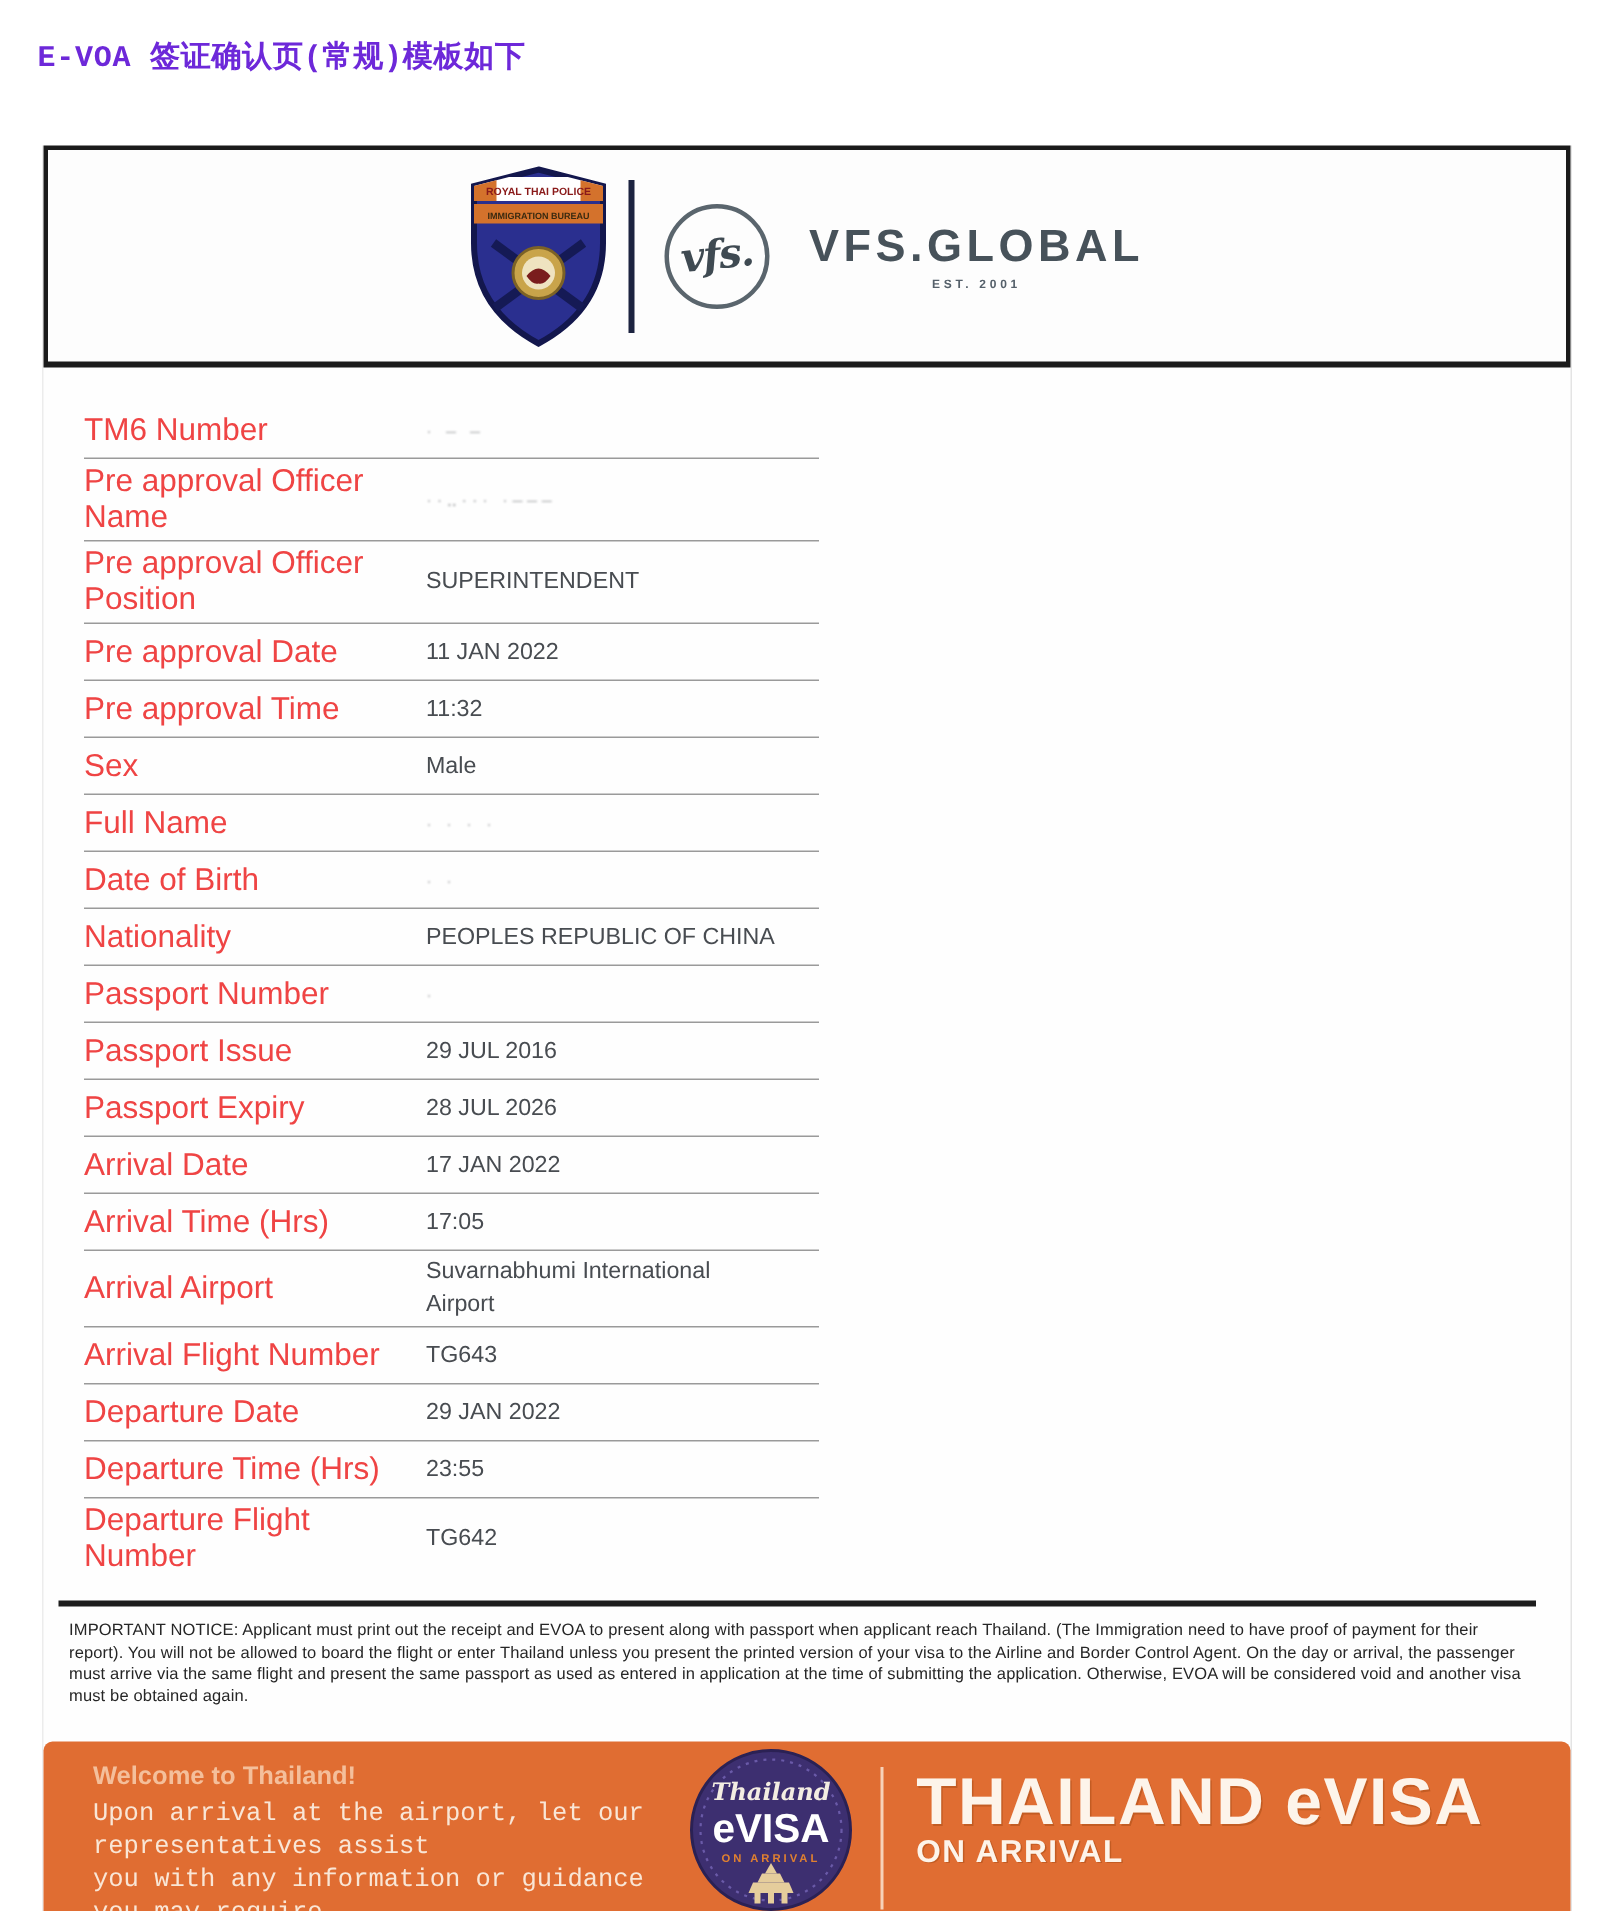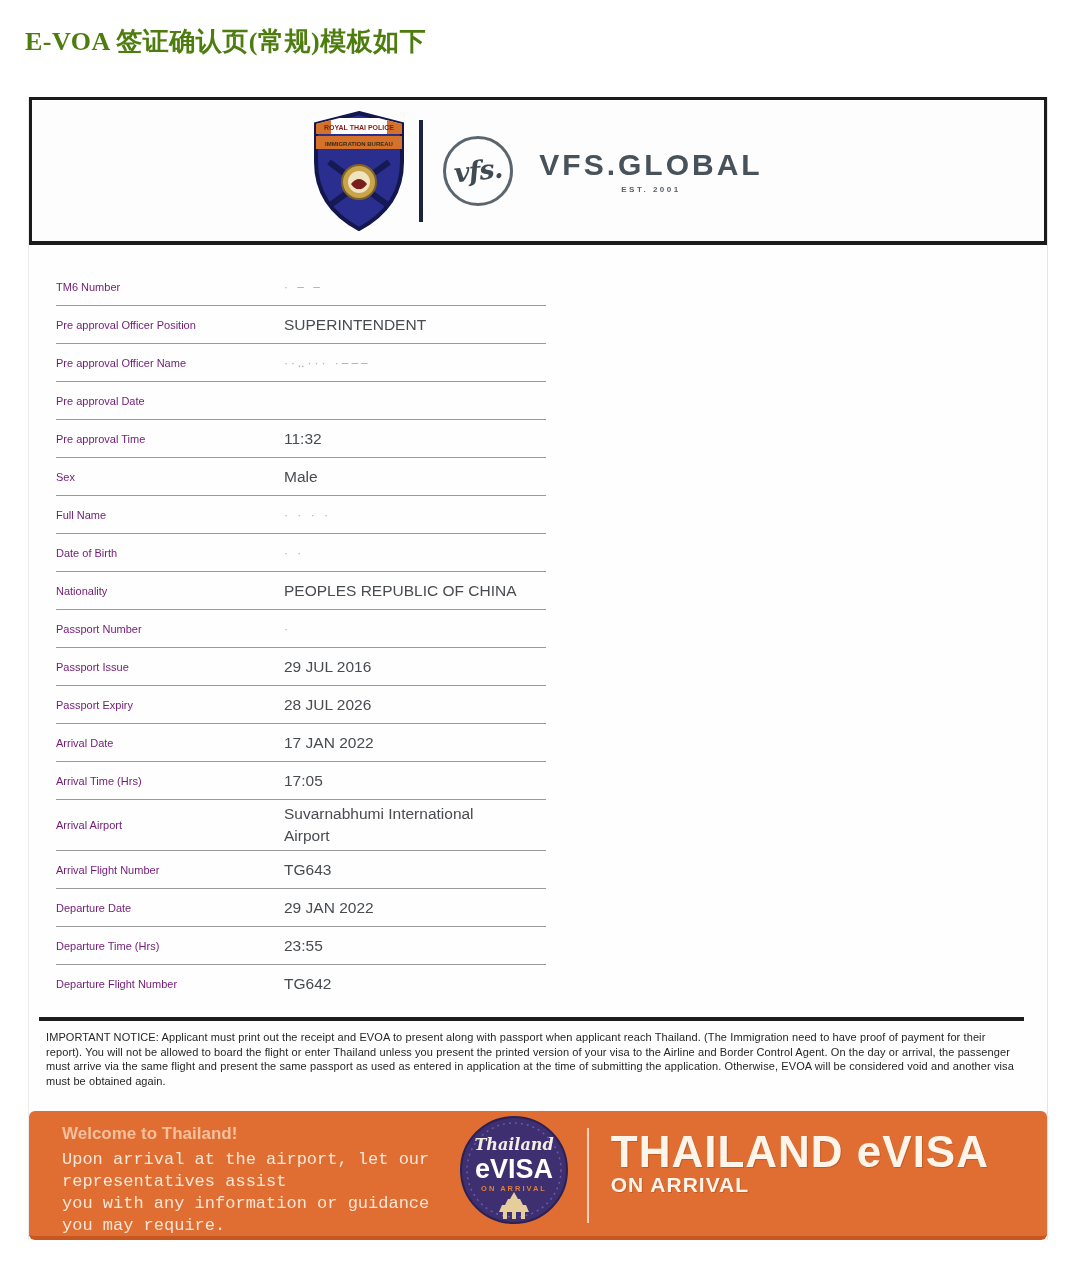--- a/index.html
+++ b/index.html
@@ -1,21 +1,21 @@
 <!DOCTYPE html>
 <html><head>
 <meta charset="utf-8">
 <style>
   * { margin:0; padding:0; box-sizing:border-box; }
   html,body { width:1080px; height:1274px; background:#ffffff; font-family:"Liberation Sans", sans-serif; overflow:hidden; }
 
   .page-title {
     position:absolute; left:25px; top:24px;
-    font-size:26px; font-weight:bold; color:#4d7c0f;
-    font-family:Liberation Serif, serif;
+    font-size:20px; font-weight:bold; color:#6d28d9;
+    font-family:Liberation Mono, monospace;
     letter-spacing:0.5px;
   }
 
   .document {
     position:absolute; left:28px; top:97px; width:1020px;
     border-left:1px solid #ececec; border-right:1px solid #e4e4e4;
     background:#fefefe;
   }
 
   
@@ -39,21 +39,21 @@
   .vfs-wordmark { font-size:30px; font-weight:bold; color:#47525a; letter-spacing:3px; }
   .vfs-est { font-size:8px; font-weight:bold; color:#55606a; letter-spacing:2.5px; margin-top:3px; }
 
   
   .details { margin:23px 0 0 27px; width:490px; }
   .row {
     display:flex; align-items:center; min-height:38px;
     border-bottom:1px solid #9a9a9a; padding:3px 0;
   }
   .row:last-child { border-bottom:none; }
-  .lbl { flex:0 0 228px; font-size:11px; color:#701a75; }
+  .lbl { flex:0 0 228px; font-size:21px; color:#ef4444; }
   .val { flex:1; font-size:15.5px; color:#484c51; white-space:pre-line; line-height:22px; }
   .row.redacted .val { opacity:0.45; filter:blur(0.6px); letter-spacing:3px; font-size:12px; }
 
   
   .thick-rule { margin:14px 0 0 10px; width:985px; height:4px; background:#1d1d1d; }
   .notice {
     margin:9px 28px 0 17px; font-size:11px; line-height:14.5px; color:#262626;
     letter-spacing:0.1px;
   }
 
@@ -119,30 +119,31 @@
       <span class="vfs-wordmark">VFS.GLOBAL</span>
       <span class="vfs-est">EST. 2001</span>
     </div>
   </div>
 
   <div class="details">
       <div class="row redacted">
         <span class="lbl">TM6 Number</span>
         <span class="val">·        – –</span>
       </div>
+      <div class="row redacted">
+        <span class="lbl">Pre approval Officer Name</span>
+        <span class="val">··‥··· ·–––</span>
+      </div>
       <div class="row">
         <span class="lbl">Pre approval Officer Position</span>
         <span class="val">SUPERINTENDENT</span>
       </div>
-      <div class="row redacted">
-        <span class="lbl">Pre approval Officer Name</span>
-        <span class="val">··‥··· ·–––</span>
-      </div>
       <div class="row">
         <span class="lbl">Pre approval Date</span>
+        <span class="val">11 JAN 2022</span>
       </div>
       <div class="row">
         <span class="lbl">Pre approval Time</span>
         <span class="val">11:32</span>
       </div>
       <div class="row">
         <span class="lbl">Sex</span>
         <span class="val">Male</span>
       </div>
       <div class="row redacted">

